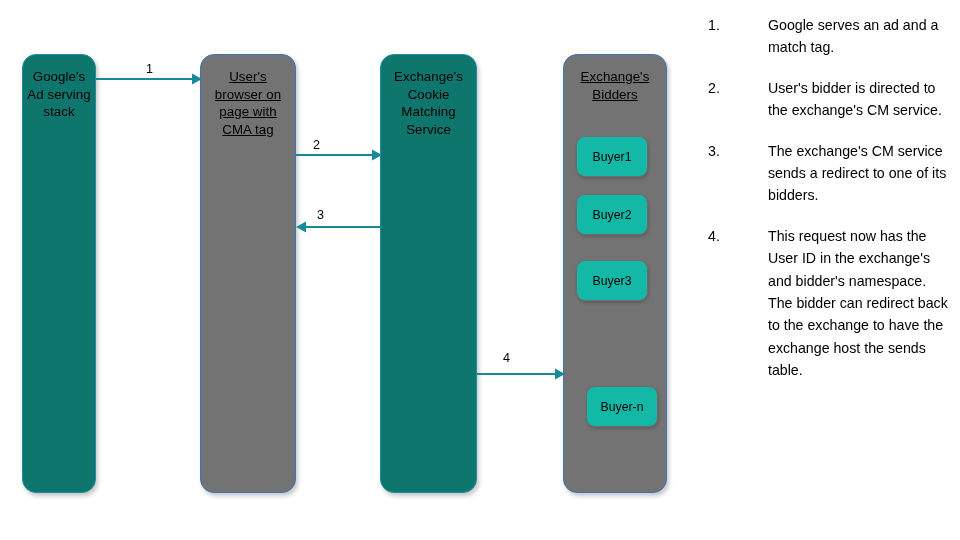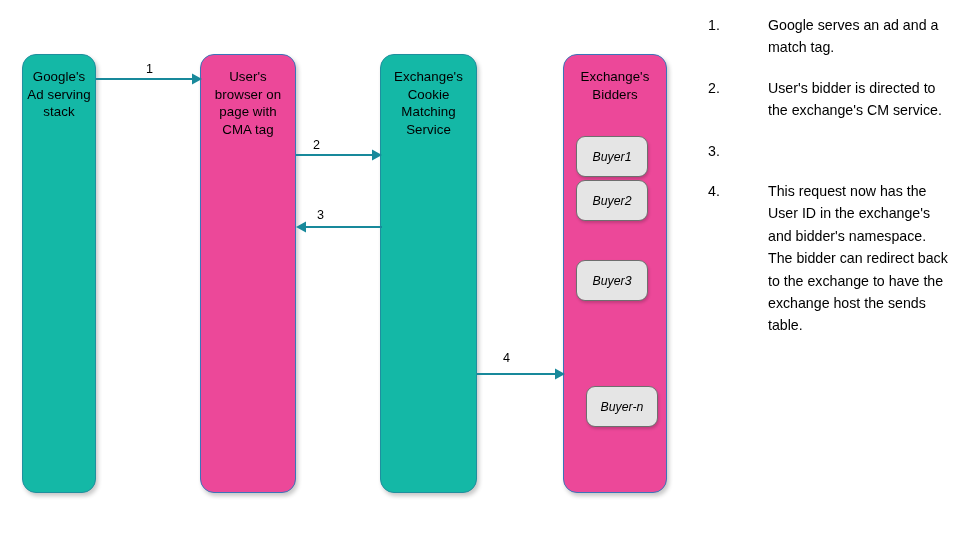--- a/index.html
+++ b/index.html
@@ -36,54 +36,54 @@
   }
   .lane .lane-label {
     display: block;
     width: 100%;
     font-size: 13.3px;
     line-height: 17.5px;
     padding-top: 13px;
     letter-spacing: 0.05px;
   }
   .lane.green {
-    background: #14b8a6;
+    background: #0f766e;
     border-color: #1f8f9e;
   }
   .lane.blue {
-    background: #ec4899;
+    background: #737373;
     border-color: #3b74b9;
+    text-decoration: underline;
   }
 
   
   #lane-google   { left: 22px;  top: 54px;  width: 74px;  height: 439px; }
   #lane-browser  { left: 200px; top: 54px;  width: 96px;  height: 439px; }
   #lane-cms      { left: 380px; top: 54px;  width: 97px;  height: 439px; }
   #lane-bidders  { left: 563px; top: 54px;  width: 104px; height: 439px; }
 
   
   .buyer {
     position: absolute;
     left: 576px;
     width: 72px;
     height: 41px;
     box-sizing: border-box;
-    background: #e5e5e5;
+    background: #14b8a6;
     border: 1.2px solid #6e6e6e;
     border-radius: 9px;
     display: flex;
     align-items: center;
     justify-content: center;
     font-size: 12.3px;
     color: #000;
     box-shadow: 1px 2px 3px rgba(0,0,0,0.18);
-    font-style: italic;
   }
   #buyer-0 { top: 136px; }
-  #buyer-1 { top: 180px; }
+  #buyer-1 { top: 194px; }
   #buyer-2 { top: 260px; }
   #buyer-3 { top: 386px; margin-left: 10px; }
 
   
   .arrow-svg {
     position: absolute;
     overflow: visible;
     pointer-events: none;
   }
   .arrow-line {
@@ -199,20 +199,21 @@
     <div class="note">
       <span class="note-num">1.</span>
       <span class="note-text">Google serves an ad and a match tag.</span>
     </div>
     <div class="note">
       <span class="note-num">2.</span>
       <span class="note-text">User's bidder is directed to the exchange's CM service.</span>
     </div>
     <div class="note">
       <span class="note-num">3.</span>
+      <span class="note-text">The exchange's CM service sends a redirect to one of its bidders.</span>
     </div>
     <div class="note">
       <span class="note-num">4.</span>
       <span class="note-text">This request now has the User ID in the exchange's and bidder's namespace. The bidder can redirect back to the exchange to have the exchange host the sends table.</span>
     </div>
   </div>
 
 </div>
 
 </body></html>

